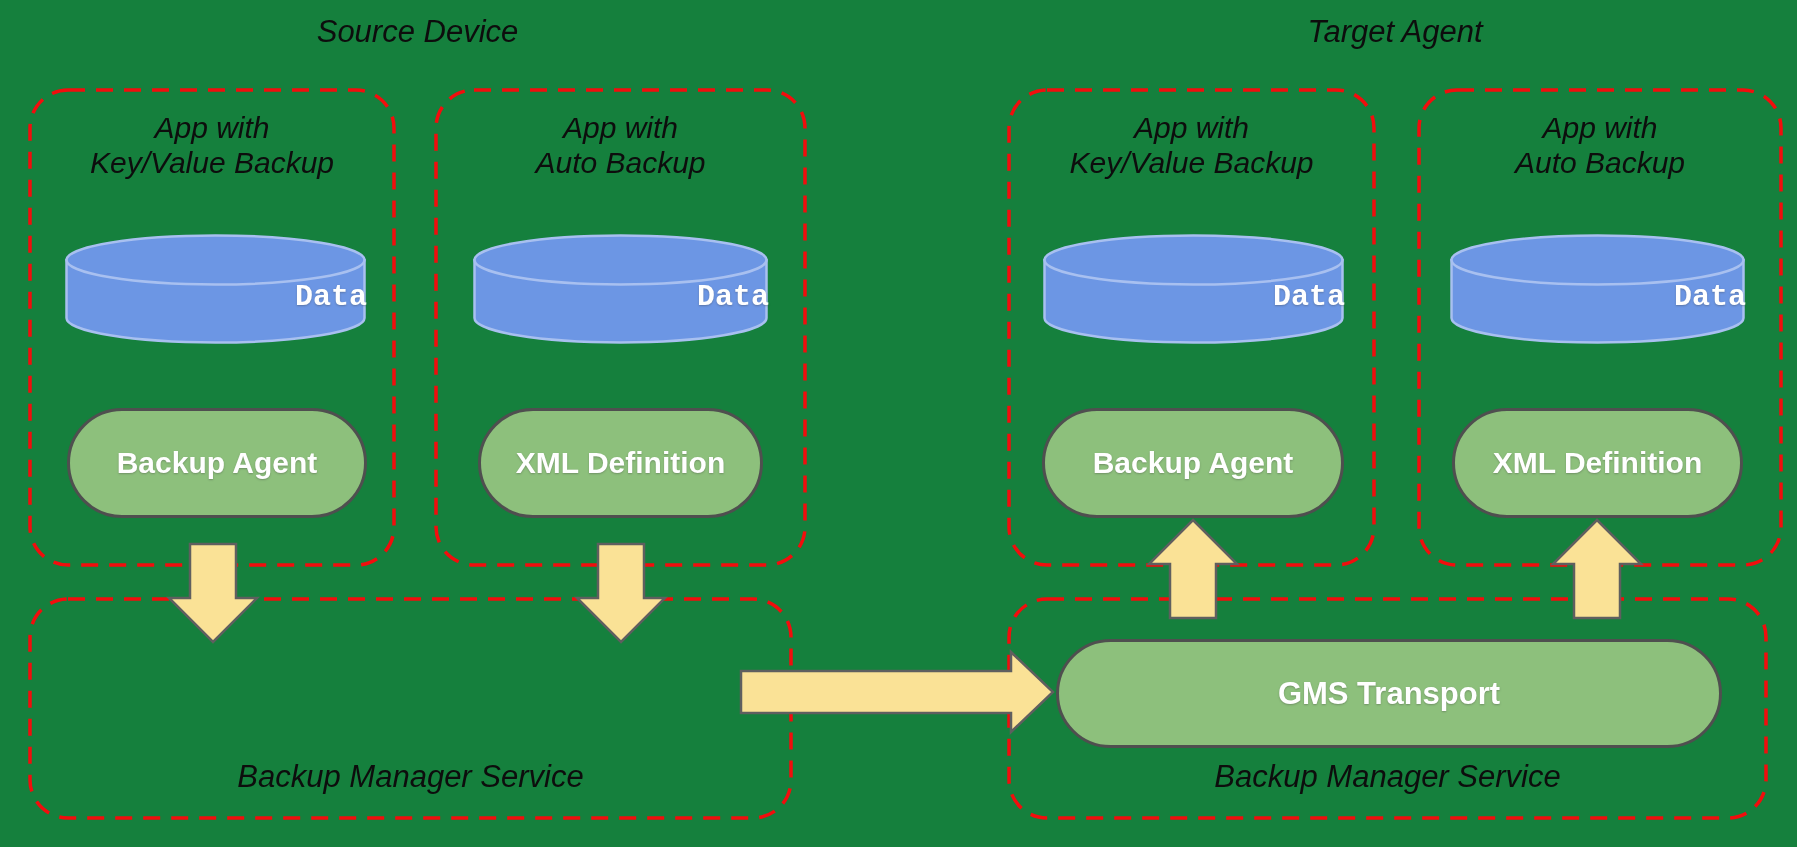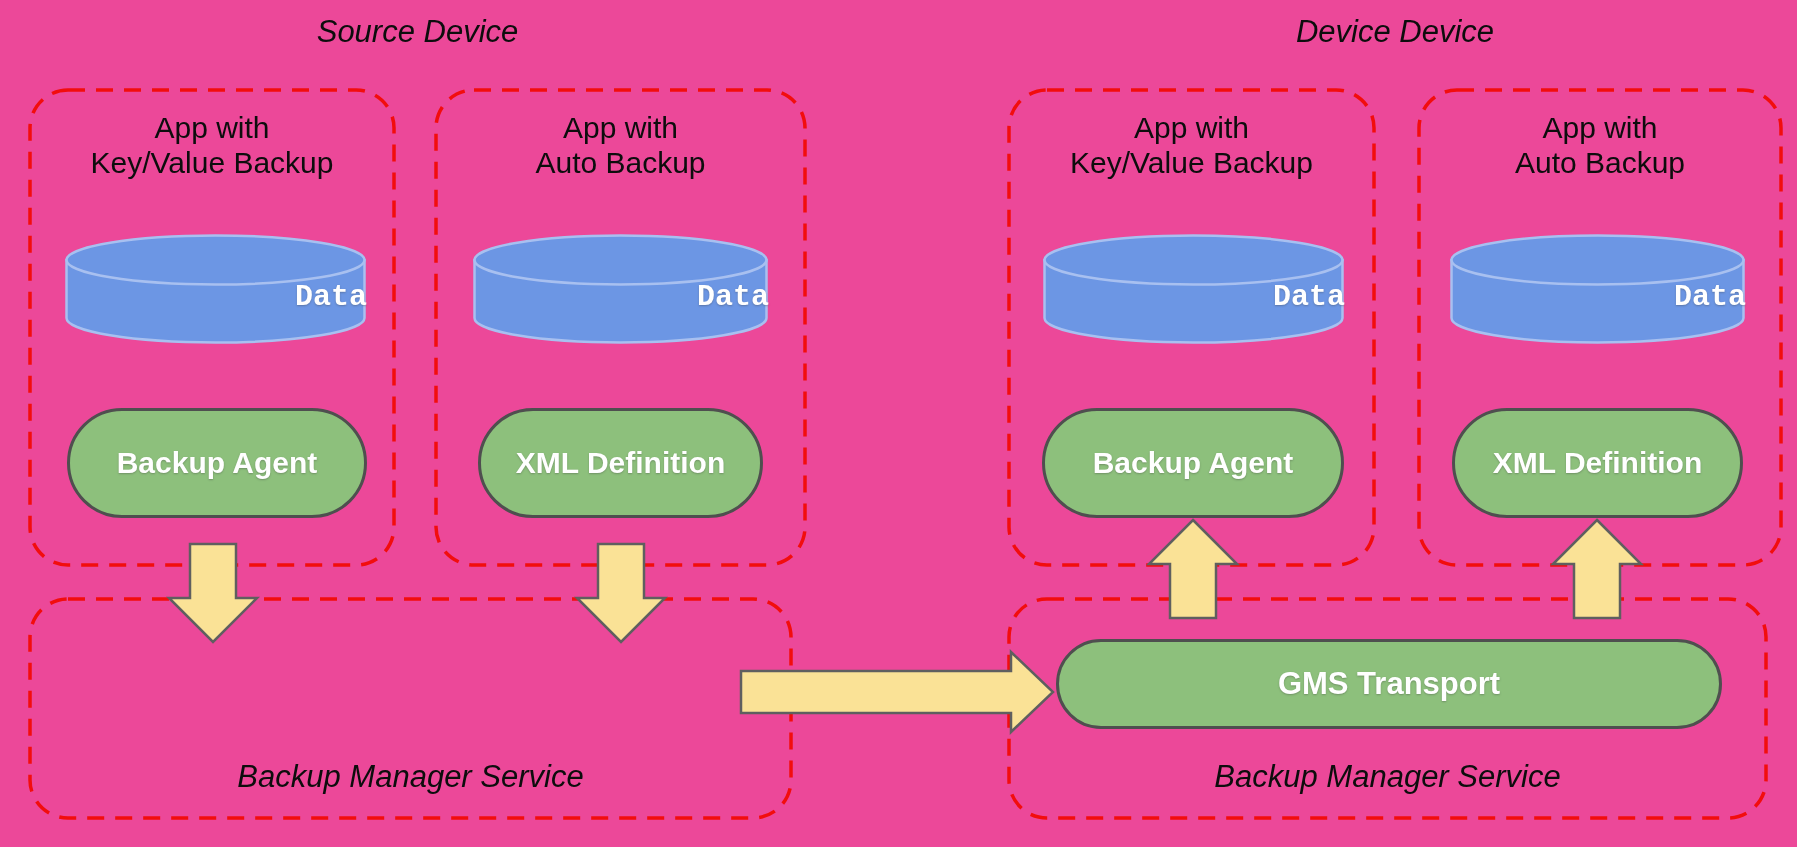--- a/index.html
+++ b/index.html
@@ -8,35 +8,35 @@
     --shape-border-gray:#4f4f4f;
     --cylinder-blue:#6c96e4;
     --cylinder-border-blue:#a8c0f0;
     --arrow-yellow:#fae296;
     --arrow-border-gray:#5f5f5f;
     --text-black:#0d0d0d;
     --label-white:#ffffff;
   }
   html,body{margin:0;padding:0;background:#ffffff;}
   .canvas{
-    position:relative;width:1797px;height:847px;background:#ec4899;
+    position:relative;width:1797px;height:847px;background:#15803d;
     font-family:"Liberation Sans",sans-serif;overflow:hidden;
   }
   .device-title{
     position:absolute;top:14px;text-align:center;font-style:italic;
     font-size:31px;line-height:36px;color:var(--text-black);
   }
   .app-box,.bm-box{position:absolute;z-index:1;}
   svg.dash{position:absolute;left:0;top:0;width:100%;height:100%;overflow:visible;}
   svg.dash rect{
     fill:none;stroke:var(--dashed-red);stroke-width:3.5;stroke-dasharray:17 11;
   }
   .app-title{
     position:absolute;top:22px;left:0;right:0;text-align:center;
-    font-size:30px;line-height:35px;color:var(--text-black);z-index:2;
+    font-style:italic;font-size:30px;line-height:35px;color:var(--text-black);z-index:2;
   }
   .cylinder{position:absolute;z-index:2;}
   .cylinder svg{position:absolute;left:0;top:0;width:100%;height:100%;overflow:visible;}
   .cyl-shape{fill:var(--cylinder-blue);stroke:var(--cylinder-border-blue);stroke-width:2.5;}
   .cyl-label{
     position:absolute;left:0;right:0;top:44px;text-align:right;
     color:var(--label-white);font-weight:bold;font-size:30px;line-height:40px;
     text-shadow:0 1px 2px rgba(60,60,60,0.35);
     font-family:Liberation Mono, monospace;
   }
@@ -60,21 +60,21 @@
     fill:var(--arrow-yellow);stroke:var(--arrow-border-gray);
     stroke-width:2.5;stroke-linejoin:miter;
   }
 </style>
 </head>
 <body>
 
 <div class="canvas">
 
   <div class="device-title" style="left:28px;width:779px;">Source Device</div>
-  <div class="device-title" style="left:1007px;width:776px;">Device Device</div>
+  <div class="device-title" style="left:1007px;width:776px;">Target Agent</div>
 
   <div class="app-box" style="left:28px;top:88px;width:368px;height:479px">
     <svg class="dash">
         <rect x="2" y="2" width="364" height="475" rx="38"></rect>
       </svg>
     <div class="app-title">
       <div>App with</div>
       <div>Key/Value Backup</div>
     </div>
     <div class="cylinder" style="left:36px;top:145px;width:303px;height:112px">
@@ -153,21 +153,21 @@
     <svg class="dash">
         <rect x="2" y="2" width="761" height="219" rx="38"></rect>
       </svg>
     <div class="bm-label">Backup Manager Service</div>
   </div>
 
   <div class="bm-box" style="left:1007px;top:597px;width:761px;height:223px">
     <svg class="dash">
         <rect x="2" y="2" width="757" height="219" rx="38"></rect>
       </svg>
-    <div class="pill transport" style="left:49px;top:42px;width:666px;height:90px">
+    <div class="pill transport" style="left:49px;top:42px;width:666px;height:109px">
       <span>GMS Transport</span>
     </div>
     <div class="bm-label">Backup Manager Service</div>
   </div>
 
   <svg class="arrow" style="left:168px;top:543px" width="90" height="100" viewBox="0 0 90 100">
     <polygon points="22,1 68,1 68,55 89,55 45,99 1,55 22,55"></polygon>
   </svg>
   <svg class="arrow" style="left:576px;top:543px" width="90" height="100" viewBox="0 0 90 100">
     <polygon points="22,1 68,1 68,55 89,55 45,99 1,55 22,55"></polygon>

